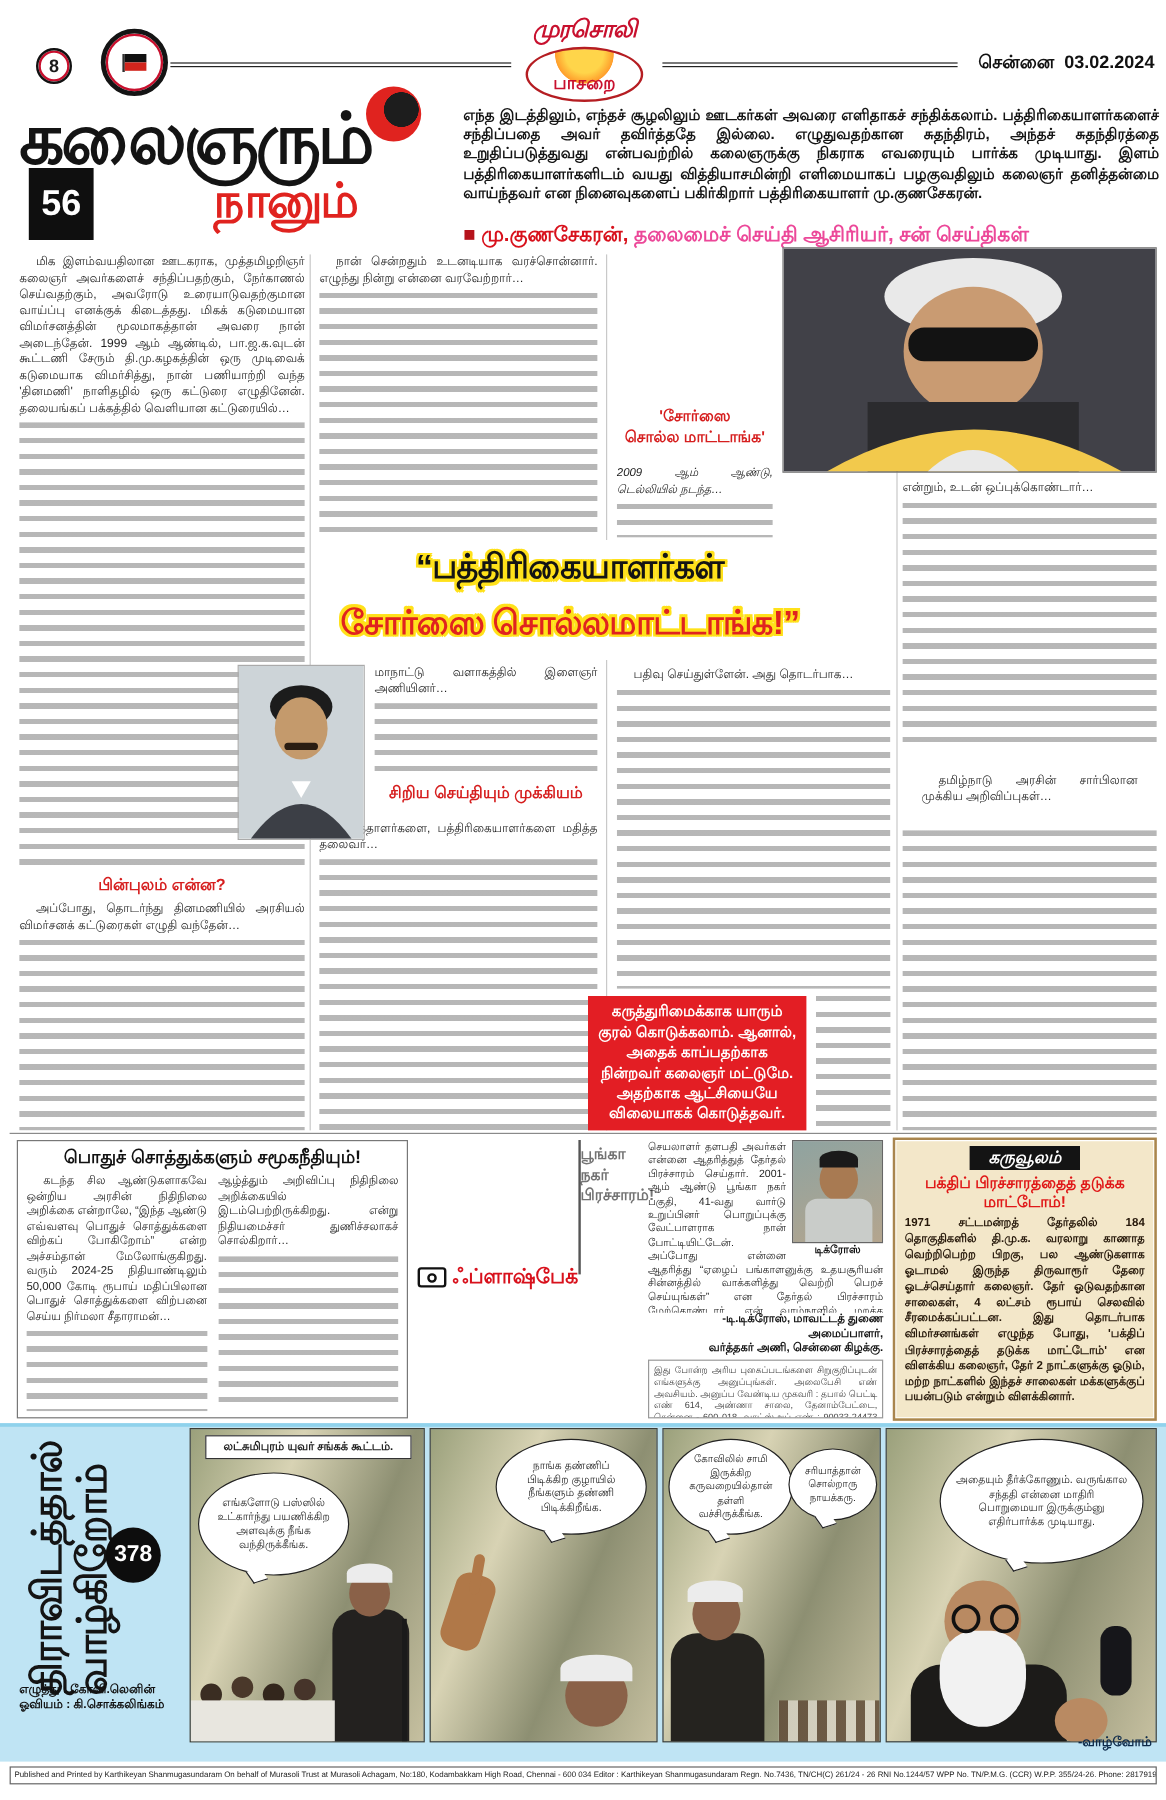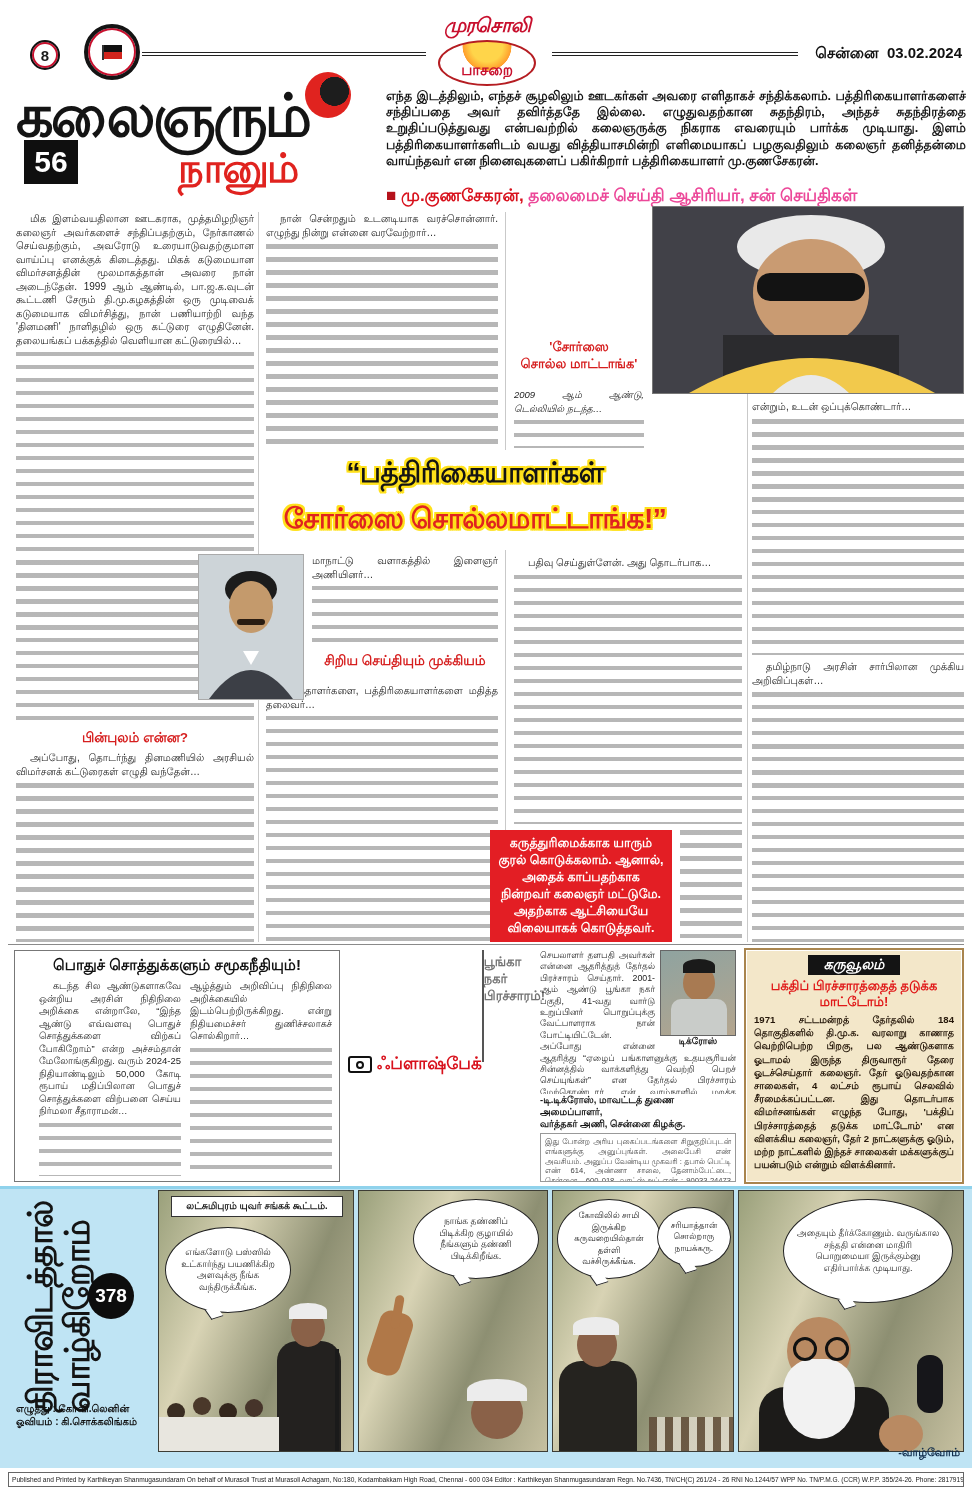--- a/index.html
+++ b/index.html
@@ -17,21 +17,21 @@
      text-shadow:-2px -2px 0 #ffe11a,2px -2px 0 #ffe11a,-2px 2px 0 #ffe11a,2px 2px 0 #ffe11a,0 -2px 0 #ffe11a,0 2px 0 #ffe11a,-2px 0 0 #ffe11a,2px 0 0 #ffe11a;}
   .bubble{position:absolute;background:#fff;border:1.5px solid #232323;border-radius:50%;
      display:flex;align-items:center;justify-content:center;text-align:center;
      font-size:9px;line-height:11.5px;padding:10px 12px;z-index:3;}
   .bubble::after{content:"";position:absolute;bottom:-7px;left:34%;width:11px;height:11px;background:#fff;
      border-right:1.5px solid #232323;border-bottom:1.5px solid #232323;transform:rotate(55deg) skewX(-18deg);}
   .panel{position:absolute;top:1190px;height:262px;border:1.5px solid #3d3d35;overflow:hidden;
      background:linear-gradient(112deg,#9aa07b 0%,#d8d3b4 32%,#8d8f72 63%,#c6c0a0 100%);}
   .fig{position:absolute;}
   .photo-caption{font-size:9px;font-weight:700;text-align:center;color:#111;}
-  .signline{font-size:9.5px;font-weight:700;color:#111;line-height:12px;}
+  .signline{font-size:9.5px;font-weight:700;text-align:right;color:#111;line-height:12px;}
 </style>
 </head>
 <body>
 
 <div id="page">
 
   <div class="abs" style="left:30px;top:40px;width:30px;height:30px;border:2px solid #111;border-radius:50%;box-shadow:inset 0 0 0 2px #c8102e;display:flex;align-items:center;justify-content:center;font-weight:800;font-size:15px;">
     <span>8</span>
   </div>
 
@@ -54,21 +54,21 @@
 
   <div class="abs" style="left:790px;top:44px;width:172px;text-align:right;font-weight:800;font-size:15px;color:#111;">
     <span>சென்னை</span>&nbsp;
     <span>03.02.2024</span>
   </div>
 
   <div class="abs" style="left:305px;top:72px;width:46px;height:46px;border-radius:50%;background:radial-gradient(circle at 64% 42%, #1d1d1d 0 36%, #e0231f 37%);"></div>
 
   <div class="abs" style="left:16px;top:86px;width:346px;font-size:59px;line-height:60px;font-weight:900;color:#141414;letter-spacing:-3px;">கலைஞரும்</div>
 
-  <div class="abs" style="left:24px;top:140px;width:54px;height:44px;background:#0f0f0f;color:#fff;display:flex;align-items:center;justify-content:center;font-weight:900;font-size:30px;">
+  <div class="abs" style="left:24px;top:140px;width:54px;height:60px;background:#0f0f0f;color:#fff;display:flex;align-items:center;justify-content:center;font-weight:900;font-size:30px;">
     <span>56</span>
   </div>
 
   <div class="abs" style="left:178px;top:146px;width:182px;text-align:left;font-size:40px;font-weight:900;color:#e0231f;letter-spacing:-2px;">நானும்</div>
 
   <div class="abs" style="left:386px;top:88px;width:580px;height:94px;font-size:12.6px;line-height:16.2px;font-weight:700;text-align:justify;color:#141414;overflow:hidden;">எந்த இடத்திலும், எந்தச் சூழலிலும் ஊடகர்கள் அவரை எளிதாகச் சந்திக்கலாம். பத்திரிகையாளர்களைச் சந்திப்பதை அவர் தவிர்த்ததே இல்லை. எழுதுவதற்கான சுதந்திரம், அந்தச் சுதந்திரத்தை உறுதிப்படுத்துவது என்பவற்றில் கலைஞருக்கு நிகராக எவரையும் பார்க்க முடியாது. இளம் பத்திரிகையாளர்களிடம் வயது வித்தியாசமின்றி எளிமையாகப் பழகுவதிலும் கலைஞர் தனித்தன்மை வாய்ந்தவர் என நினைவுகளைப் பகிர்கிறார் பத்திரிகையாளர் மு.குணசேகரன்.</div>
 
   <div class="abs" style="left:386px;top:186px;width:580px;font-size:17px;font-weight:900;">
     <span style="color:#b5121b;">■</span>
     <span style="color:#d8111c;">மு.குணசேகரன்,</span>
@@ -150,30 +150,30 @@
       <rect x="104" y="66" width="108" height="28" rx="13" fill="#131313"></rect>
       <rect x="70" y="128" width="176" height="58" fill="#2b2b2e"></rect>
       <path d="M36 186 Q158 116 282 186 Z" fill="#f2c94c"></path>
       <path d="M120 186 Q158 150 196 186 Z" fill="#e9e9e9"></path>
     </svg>
   </div>
 
   <div class="abs flowcol" style="left:752px;top:400px;width:212px;height:542px;">
     <p class="bodytxt" style="margin:0;">என்றும், உடன் ஒப்புக்கொண்டார்…</p>
     <div class="greek" style="flex:1;"></div>
-    <p class="bodytxt indent" style="margin:0;">தமிழ்நாடு அரசின் சார்பிலான முக்கிய அறிவிப்புகள்…</p>
+    <p class="bodytxt indent" style="margin:16px;">தமிழ்நாடு அரசின் சார்பிலான முக்கிய அறிவிப்புகள்…</p>
     <div class="greek" style="height:250px;"></div>
   </div>
 
   <div class="abs" style="left:8px;top:944px;width:956px;height:1px;background:#8a8a8a;"></div>
 
   <div class="abs" style="left:14px;top:950px;width:326px;height:232px;border:1px solid #777;padding:5px 7px;display:flex;flex-direction:column;">
     <div style="text-align:center;font-weight:900;font-size:15px;color:#111;margin-bottom:4px;">பொதுச் சொத்துக்களும் சமூகநீதியும்!</div>
     <div style="display:flex;gap:9px;flex:1;overflow:hidden;">
-      <div class="flowcol" style="flex:1;margin-left:17px;">
+      <div class="flowcol" style="flex:1;">
         <p class="bodytxt indent" style="margin:0;font-size:9.5px;line-height:12.5px;">கடந்த சில ஆண்டுகளாகவே ஒன்றிய அரசின் நிதிநிலை அறிக்கை என்றாலே, “இந்த ஆண்டு எவ்வளவு பொதுச் சொத்துக்களை விற்கப் போகிறோம்” என்ற அச்சம்தான் மேலோங்குகிறது. வரும் 2024-25 நிதியாண்டிலும் 50,000 கோடி ரூபாய் மதிப்பிலான பொதுச் சொத்துக்களை விற்பனை செய்ய நிர்மலா சீதாராமன்…</p>
         <div class="greek" style="flex:1;"></div>
       </div>
       <div class="flowcol" style="flex:1;">
         <p class="bodytxt" style="margin:0;font-size:9.5px;line-height:12.5px;">ஆழ்த்தும் அறிவிப்பு நிதிநிலை அறிக்கையில் இடம்பெற்றிருக்கிறது. என்று நிதியமைச்சர் துணிச்சலாகச் சொல்கிறார்…</p>
         <div class="greek" style="flex:1;"></div>
       </div>
     </div>
   </div>
 

